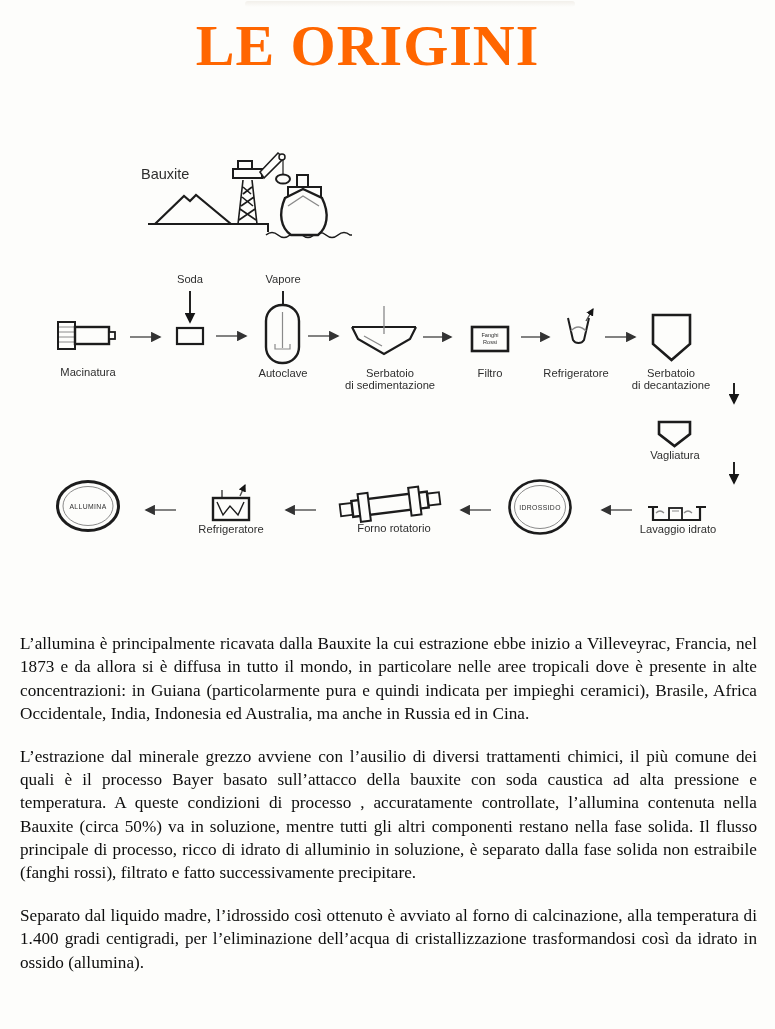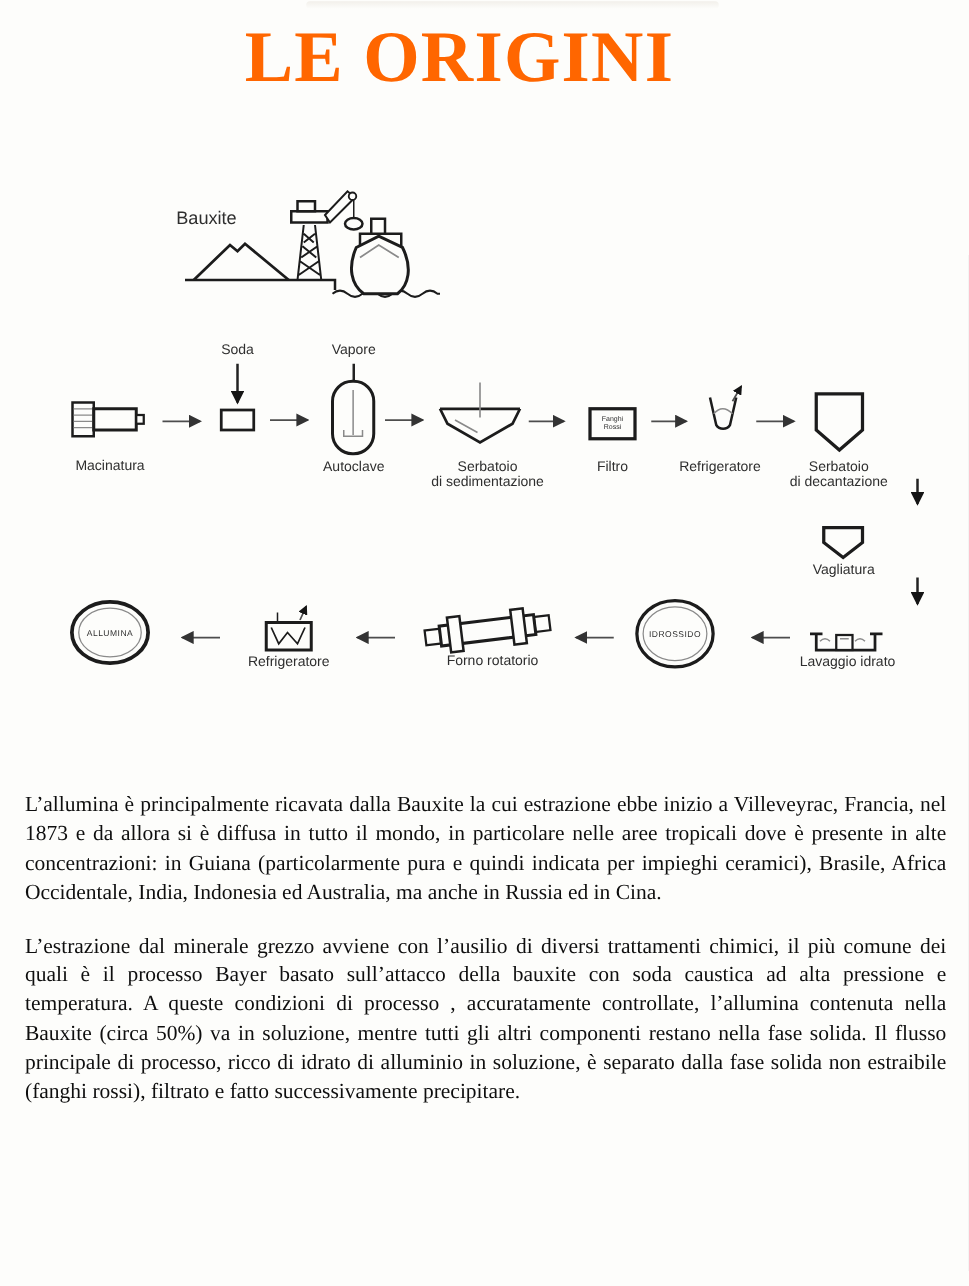--- a/index.html
+++ b/index.html
@@ -186,15 +186,16 @@
     <g>
       <ellipse class="shape" stroke-width="3" cx="88" cy="366" rx="30.5" ry="24.5"></ellipse>
       <ellipse class="thin" stroke-width="1" cx="88" cy="366" rx="25" ry="19.5"></ellipse>
       <text class="oval-txt" x="88" y="368.5" text-anchor="middle">ALLUMINA</text>
     </g>
   </svg>
 
   <div class="bodytext">
     <p>L’allumina è principalmente ricavata dalla Bauxite la cui estrazione ebbe inizio a Villeveyrac, Francia, nel 1873 e da allora si è diffusa in tutto il mondo, in particolare nelle aree tropicali dove è presente in alte concentrazioni: in Guiana (particolarmente pura e quindi indicata per impieghi ceramici), Brasile, Africa Occidentale, India, Indonesia ed Australia, ma anche in Russia ed in Cina.</p>
     <p>L’estrazione dal minerale grezzo avviene con l’ausilio di diversi trattamenti chimici, il più comune dei quali è il processo Bayer basato sull’attacco della bauxite con soda caustica ad alta pressione e temperatura. A queste condizioni di processo , accuratamente controllate, l’allumina contenuta nella Bauxite (circa 50%) va in soluzione, mentre tutti gli altri componenti restano nella fase solida. Il flusso principale di processo, ricco di idrato di alluminio in soluzione, è separato dalla fase solida non estraibile (fanghi rossi), filtrato e fatto successivamente precipitare.</p>
+    <p>Separato dal liquido madre, l’idrossido così ottenuto è avviato al forno di calcinazione, alla temperatura di 1.400 gradi centigradi, per l’eliminazione dell’acqua di cristallizzazione trasformandosi così da idrato in ossido (allumina).</p>
   </div>
 
 </div>
 
 </body></html>

